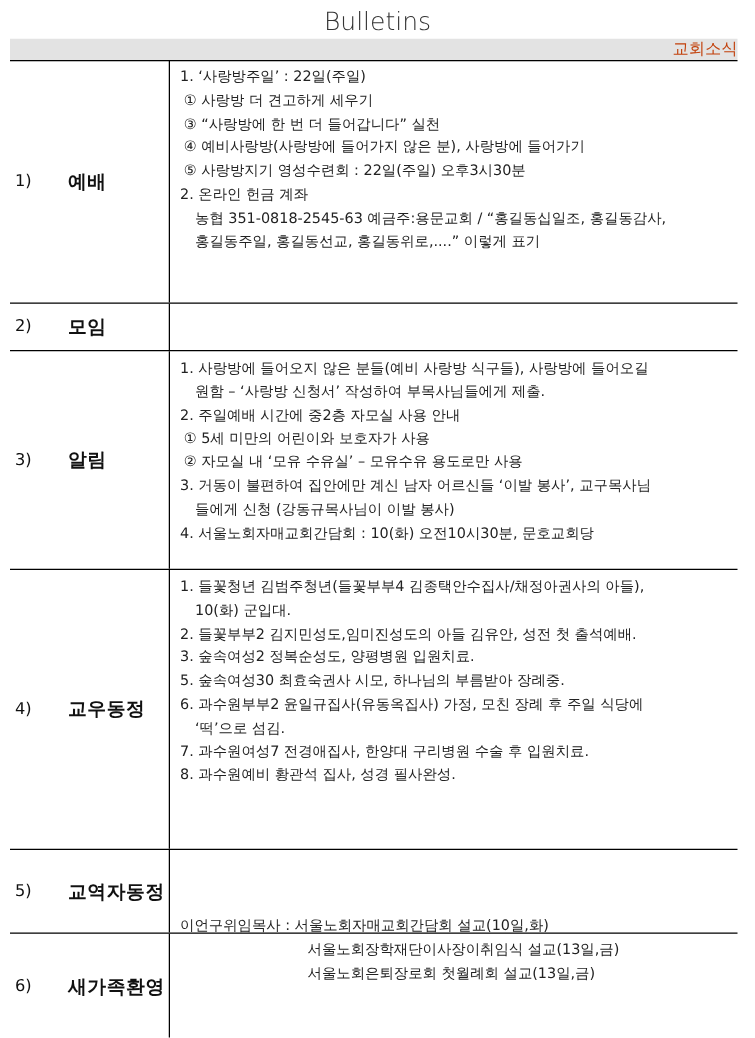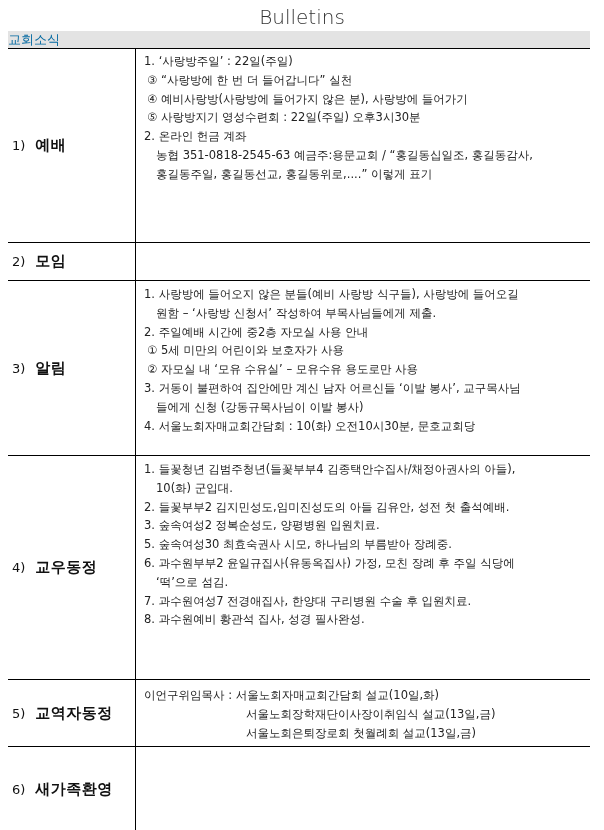--- a/index.html
+++ b/index.html
@@ -3,52 +3,53 @@
 <meta charset="utf-8">
 <style>
   html, body { margin: 0; padding: 0; background: #ffffff; }
   body { width: 604px; height: 830px; position: relative; overflow: hidden;
          font-family: "DejaVu Sans", "Liberation Sans", sans-serif; color: #111; }
   .title { position: absolute; top: 4px; left: 0; width: 604px; text-align: center;
            font-family: "DejaVu Sans", sans-serif; font-weight: 200; font-size: 20px;
            color: #333; letter-spacing: 0; line-height: 26px; }
   .header-band { position: absolute; left: 8px; width: 582px; top: 31px; height: 17px;
                  background: #e3e3e3; border-bottom: 1.5px solid #000;
-                 text-align: left; font-size: 13px; line-height: 17px; color: #0369a1; }
+                 text-align: right; font-size: 13px; line-height: 17px; color: #c2410c; }
   .table { position: absolute; left: 8px; width: 582px; top: 48px; }
   .row { position: relative; display: flex; border-bottom: 1px solid #000; }
   .row-label { width: 128px; flex: 0 0 128px; border-right: 1px solid #000;
                display: flex; align-items: center; padding-left: 4px; box-sizing: border-box; }
   .row-label .num { font-size: 13px; margin-right: 10px; color: #111; }
-  .row-label .lbl { font-size: 15px; font-weight: bold; color: #111; letter-spacing: 0.5px; }
+  .row-label .lbl { font-size: 15px; font-weight: bold; color: #111; letter-spacing: 0.5px; margin-left: 19px; }
   .row-content { flex: 1; padding: 4px 0 6px 8px; font-size: 11.5px; line-height: 18.8px; color: #222; }
   .line { white-space: nowrap; }
   .ind1 { padding-left: 3px; }
   .ind2 { padding-left: 12px; }
   .ind3 { padding-left: 102px; }
   .r1 { height: 194px; } .r2 { height: 37px; } .r3 { height: 174px; }
   .r4 { height: 223px; } .r5 { height: 66px; } .r6 { height: 84px; }
   .r2 .row-content { padding-top: 9px; }
-  .r5 .row-content { padding-top: 6px; }
+  .r5 .row-content { padding-top: 6px; margin-top: 45px; }
   .r6 .row-content { padding-top: 10px; letter-spacing: 0.2px; }
 </style>
 </head>
 <body>
 
 <div class="title">Bulletins</div>
 <div class="header-band">교회소식</div>
 
 <div class="table">
   <div class="row r1">
     <div class="row-label">
       <span class="num">1)</span>
       <span class="lbl">예배</span>
     </div>
     <div class="row-content">
         <div class="line ind0">1. ‘사랑방주일’ : 22일(주일)</div>
+        <div class="line ind1">① 사랑방 더 견고하게 세우기</div>
         <div class="line ind1">③ “사랑방에 한 번 더 들어갑니다” 실천</div>
         <div class="line ind1">④ 예비사랑방(사랑방에 들어가지 않은 분), 사랑방에 들어가기</div>
         <div class="line ind1">⑤ 사랑방지기 영성수련회 : 22일(주일) 오후3시30분</div>
         <div class="line ind0">2. 온라인 헌금 계좌</div>
         <div class="line ind2">농협 351-0818-2545-63 예금주:용문교회 / “홍길동십일조, 홍길동감사,</div>
         <div class="line ind2">홍길동주일, 홍길동선교, 홍길동위로,....” 이렇게 표기</div>
       </div>
   </div>
   <div class="row r2">
     <div class="row-label">

